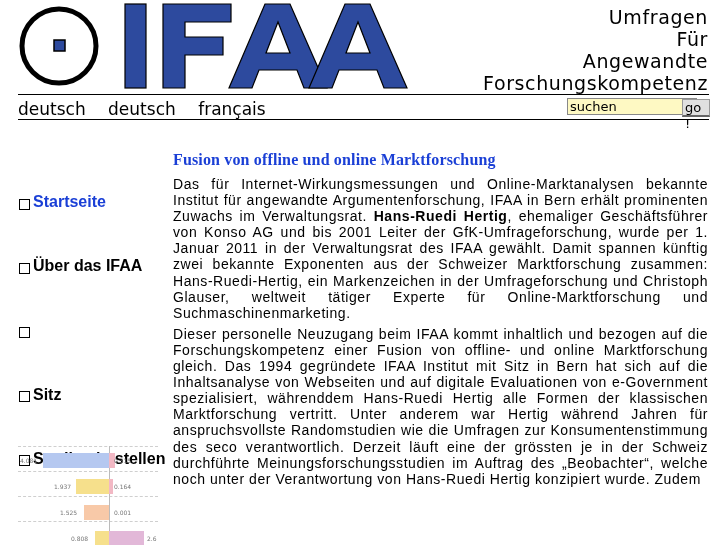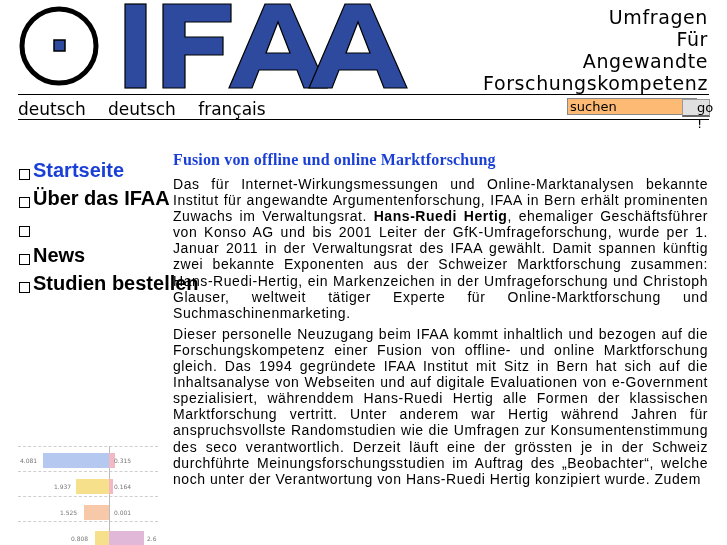--- a/index.html
+++ b/index.html
@@ -5,27 +5,27 @@
   html, body { margin: 0; padding: 0; background: #ffffff; }
   body { width: 727px; height: 545px; overflow: hidden; position: relative; font-family: "DejaVu Sans", sans-serif; color: #000; }
 
   
   .logo { position: absolute; left: 0; top: 0; width: 420px; height: 92px; }
   .inst { position: absolute; right: 19px; top: 6px; text-align: right; font-family: "DejaVu Sans", sans-serif; font-size: 19px; line-height: 22px; letter-spacing: 0.6px; color: #000; }
   .hr { position: absolute; left: 18px; right: 18px; top: 94px; height: 1px; background: #000; }
 
   .langs { position: absolute; left: 18px; top: 99px; font-size: 17px; line-height: 20px; }
   .langs span { margin-right: 17px; cursor: pointer; }
-  .search { position: absolute; left: 567px; top: 98px; width: 130px; height: 17px; border: 1px solid #888; font-family: "DejaVu Sans", sans-serif; font-size: 13px; padding: 0 2px; box-sizing: border-box; background: #fdba74; color: #000; line-height: 15px; }
-  .go { position: absolute; left: 682px; top: 99px; width: 28px; height: 18px; background: #e0e0e0; border: 1px solid #999; border-bottom: 2px solid #666; font-size: 13px; line-height: 16px; text-align: left; padding-left: 14px; box-sizing: border-box; }
+  .search { position: absolute; left: 567px; top: 98px; width: 130px; height: 17px; border: 1px solid #888; font-family: "DejaVu Sans", sans-serif; font-size: 13px; padding: 0 2px; box-sizing: border-box; background: #fef9c3; color: #000; line-height: 15px; }
+  .go { position: absolute; left: 682px; top: 99px; width: 28px; height: 18px; background: #e0e0e0; border: 1px solid #999; border-bottom: 2px solid #666; font-size: 13px; line-height: 16px; text-align: left; padding-left: 2px; box-sizing: border-box; }
   .hr2 { position: absolute; left: 18px; right: 18px; top: 119px; height: 1px; background: #000; }
 
   
   .nav { position: absolute; left: 19px; top: 152px; }
-  .nav-item { height: 28.2px; font-family: "Liberation Sans", sans-serif; font-weight: bold; font-size: 20px; line-height: 20px; white-space: nowrap; cursor: pointer; display: flex; align-items: flex-end; }
+  .nav-item { height: 28.2px; font-family: "Liberation Sans", sans-serif; font-weight: bold; font-size: 16px; line-height: 20px; white-space: nowrap; cursor: pointer; display: flex; align-items: center; margin-top: 36px; }
   .nav-item .box { display: inline-block; width: 11px; height: 11px; border: 1px solid #000; margin-right: 3px; margin-top: 4px; box-sizing: border-box; }
   .nav-item.active .lbl { color: #1a3fd6; }
 
   
   .chart { position: absolute; left: 18px; top: 446px; width: 140px; height: 99px; overflow: hidden; }
   .chart .grid { position: absolute; left: 0; width: 140px; height: 0; border-top: 1px dashed #cfcfcf; }
   .chart .axis { position: absolute; left: 91px; top: 0; width: 1px; height: 99px; background: #bbb; }
   .chart .bar { position: absolute; height: 15px; }
   .chart .val { position: absolute; font-size: 6px; color: #777; line-height: 8px; }
 
@@ -78,21 +78,21 @@
   </div>
   <div class="nav-item">
     <span class="box"></span>
     <span class="lbl">Über das IFAA</span>
   </div>
   <div class="nav-item">
     <span class="box"></span>
   </div>
   <div class="nav-item">
     <span class="box"></span>
-    <span class="lbl">News</span>
+    <span class="lbl">Sitz</span>
   </div>
   <div class="nav-item">
     <span class="box"></span>
     <span class="lbl">Studien bestellen</span>
   </div>
 </div>
 
 <div class="chart">
   <div class="grid" style="top:0px"></div>
   <div class="grid" style="top:25px"></div>

